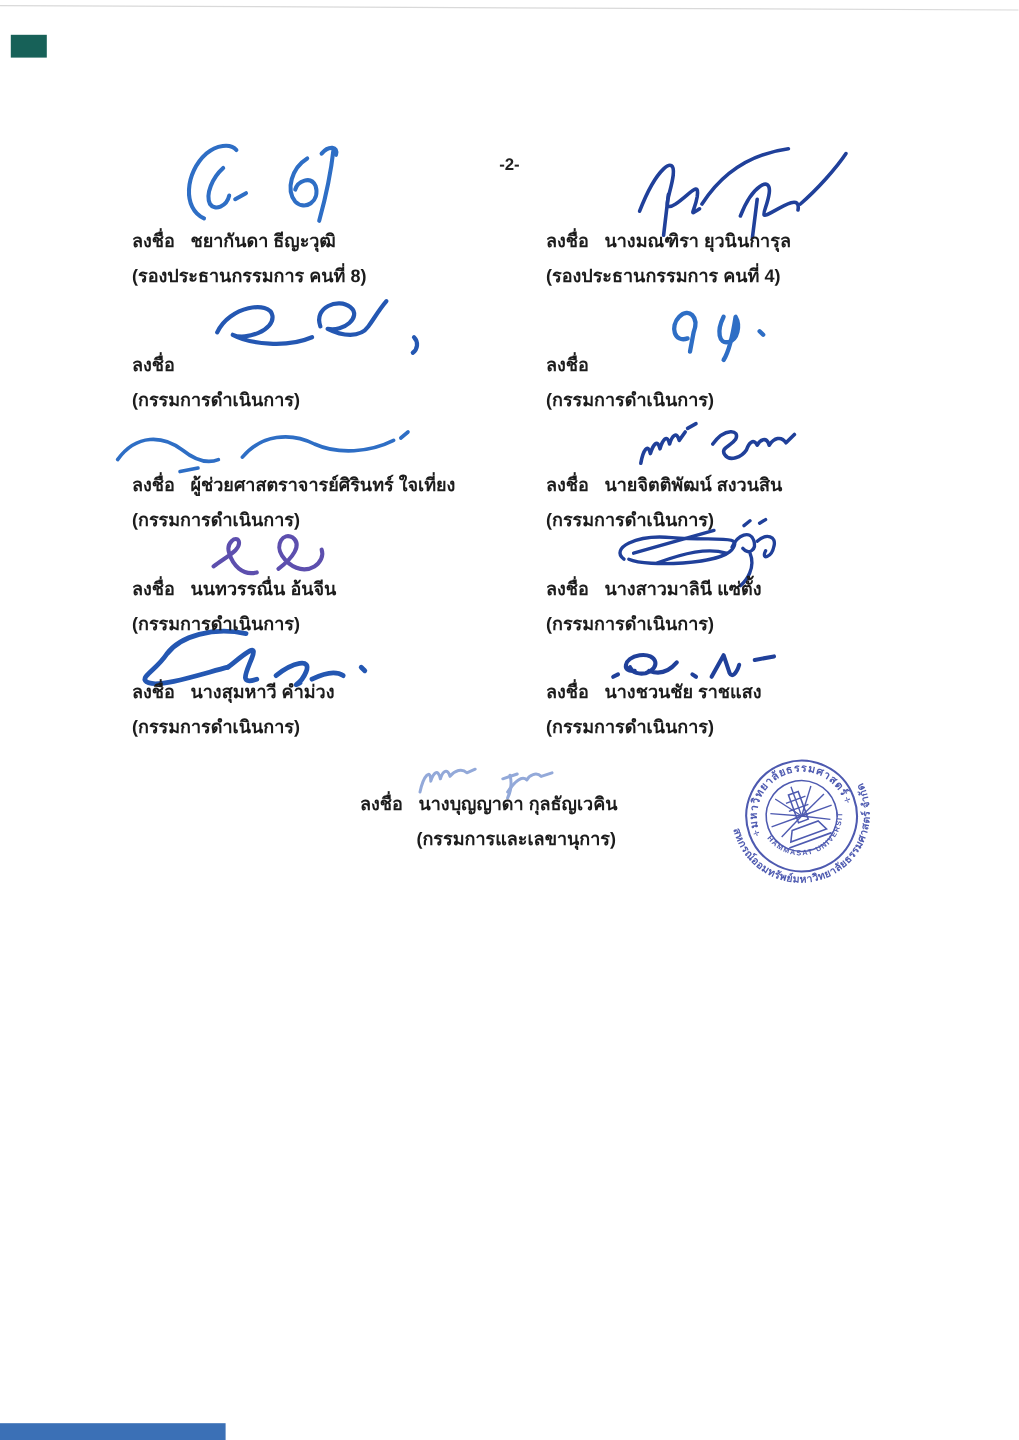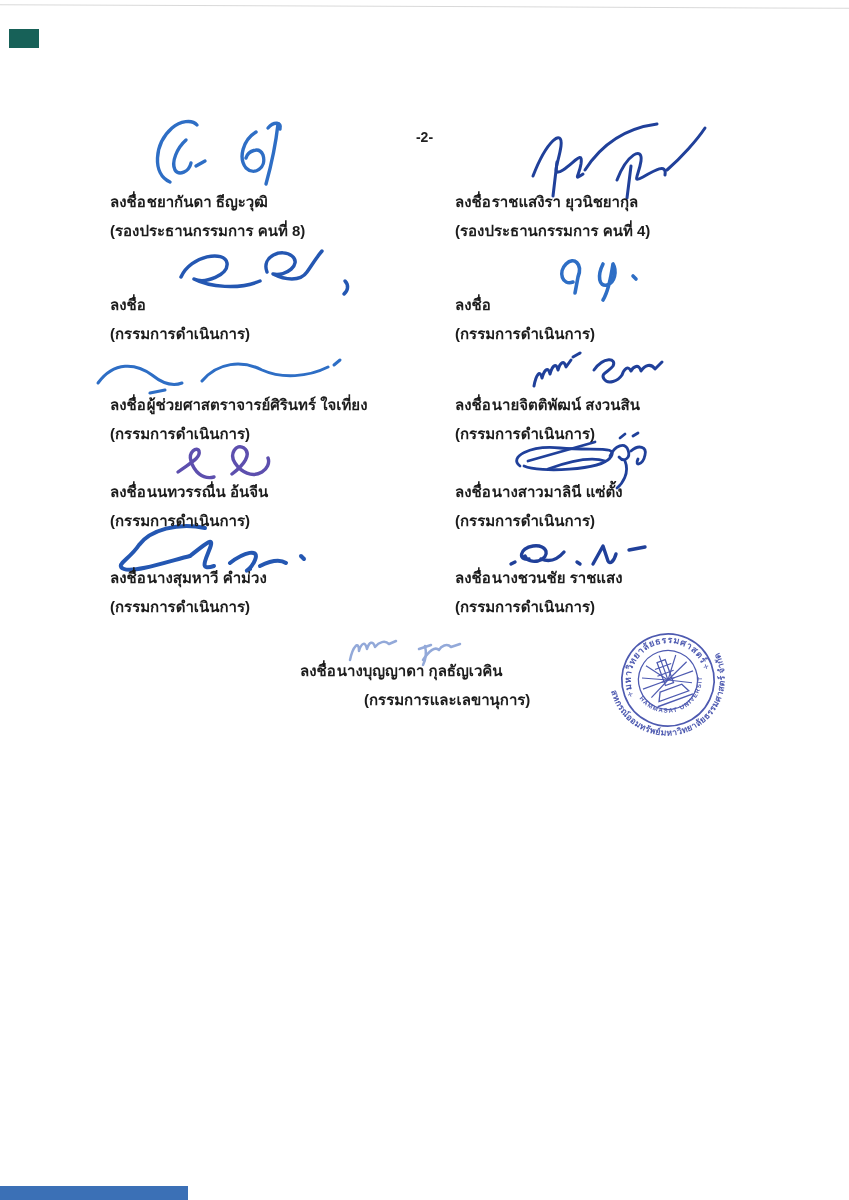--- a/index.html
+++ b/index.html
@@ -5,21 +5,21 @@
   html,body{margin:0;padding:0;background:#ffffff;}
   .page{
     position:relative;width:849px;height:1200px;background:#ffffff;overflow:hidden;
     font-family:"Liberation Sans","DejaVu Sans",sans-serif;color:#1c1c1c;
   }
   .scanline{position:absolute;left:0;top:6px;width:849px;height:1px;background:#d9d9d9;transform:rotate(0.25deg);}
   .corner-patch-top{position:absolute;left:9px;top:29px;width:30px;height:19px;background:#176158;}
   .corner-patch-bottom{position:absolute;left:0;top:1186px;width:188px;height:14px;background:#3b70b6;}
   .pageno{position:absolute;top:129px;left:0;width:849px;text-align:center;font-size:14px;font-weight:700;color:#222;}
   .sig-block{position:absolute;font-size:15px;font-weight:700;line-height:18px;white-space:nowrap;}
-  .sig-line{display:flex;gap:1px;}
+  .sig-line{display:flex;gap:13px;}
   .sig-role{margin-top:11px;}
   .sig{position:absolute;pointer-events:none;}
   .sig path{fill:none;stroke-linecap:round;stroke-linejoin:round;}
   .seal{position:absolute;left:596px;top:608px;width:144px;height:144px;transform:rotate(-20deg);opacity:0.88;}
   .seal text{font-family:"Liberation Sans","DejaVu Sans",sans-serif;font-weight:700;}
 </style>
 </head>
 <body>
 
 <div class="page">
@@ -116,21 +116,21 @@
     <div class="sig-line">
       <span>ลงชื่อ</span>
       <span>ชยากันดา ธีญะวุฒิ</span>
     </div>
     <div class="sig-role">(รองประธานกรรมการ คนที่ 8)</div>
   </div>
 
   <div class="sig-block" style="left:455px;top:193px">
     <div class="sig-line">
       <span>ลงชื่อ</span>
-      <span>ราชแสงิรา ยุวนิชยากุล</span>
+      <span>นางมณฑิรา ยุวนินการุล</span>
     </div>
     <div class="sig-role">(รองประธานกรรมการ คนที่ 4)</div>
   </div>
 
   <div class="sig-block" style="left:110px;top:296px">
     <div class="sig-line">
       <span>ลงชื่อ</span>
     </div>
     <div class="sig-role">(กรรมการดำเนินการ)</div>
   </div>
@@ -188,21 +188,21 @@
       <span>นางชวนชัย ราชแสง</span>
     </div>
     <div class="sig-role">(กรรมการดำเนินการ)</div>
   </div>
 
   <div class="sig-block" style="left:300px;top:662px">
     <div class="sig-line">
       <span>ลงชื่อ</span>
       <span>นางบุญญาดา กุลธัญเวคิน</span>
     </div>
-    <div class="sig-role" style="margin-left:64px">(กรรมการและเลขานุการ)</div>
+    <div class="sig-role" style="margin-left:47px">(กรรมการและเลขานุการ)</div>
   </div>
 
   <svg class="seal" viewBox="0 0 200 200">
     <defs>
       <path id="sealTopArc" d="M 51,118 A 52,52 0 1 1 149,118"></path>
       <path id="sealBotArc" d="M 55,114 A 48,48 0 0 0 145,114"></path>
       <path id="sealOuterArc" d="M 24,72 A 80,80 0 1 0 176,72"></path>
     </defs>
     <g stroke="#3644a6" fill="none">
       <circle cx="100" cy="100" r="64" stroke-width="2.4"></circle>

